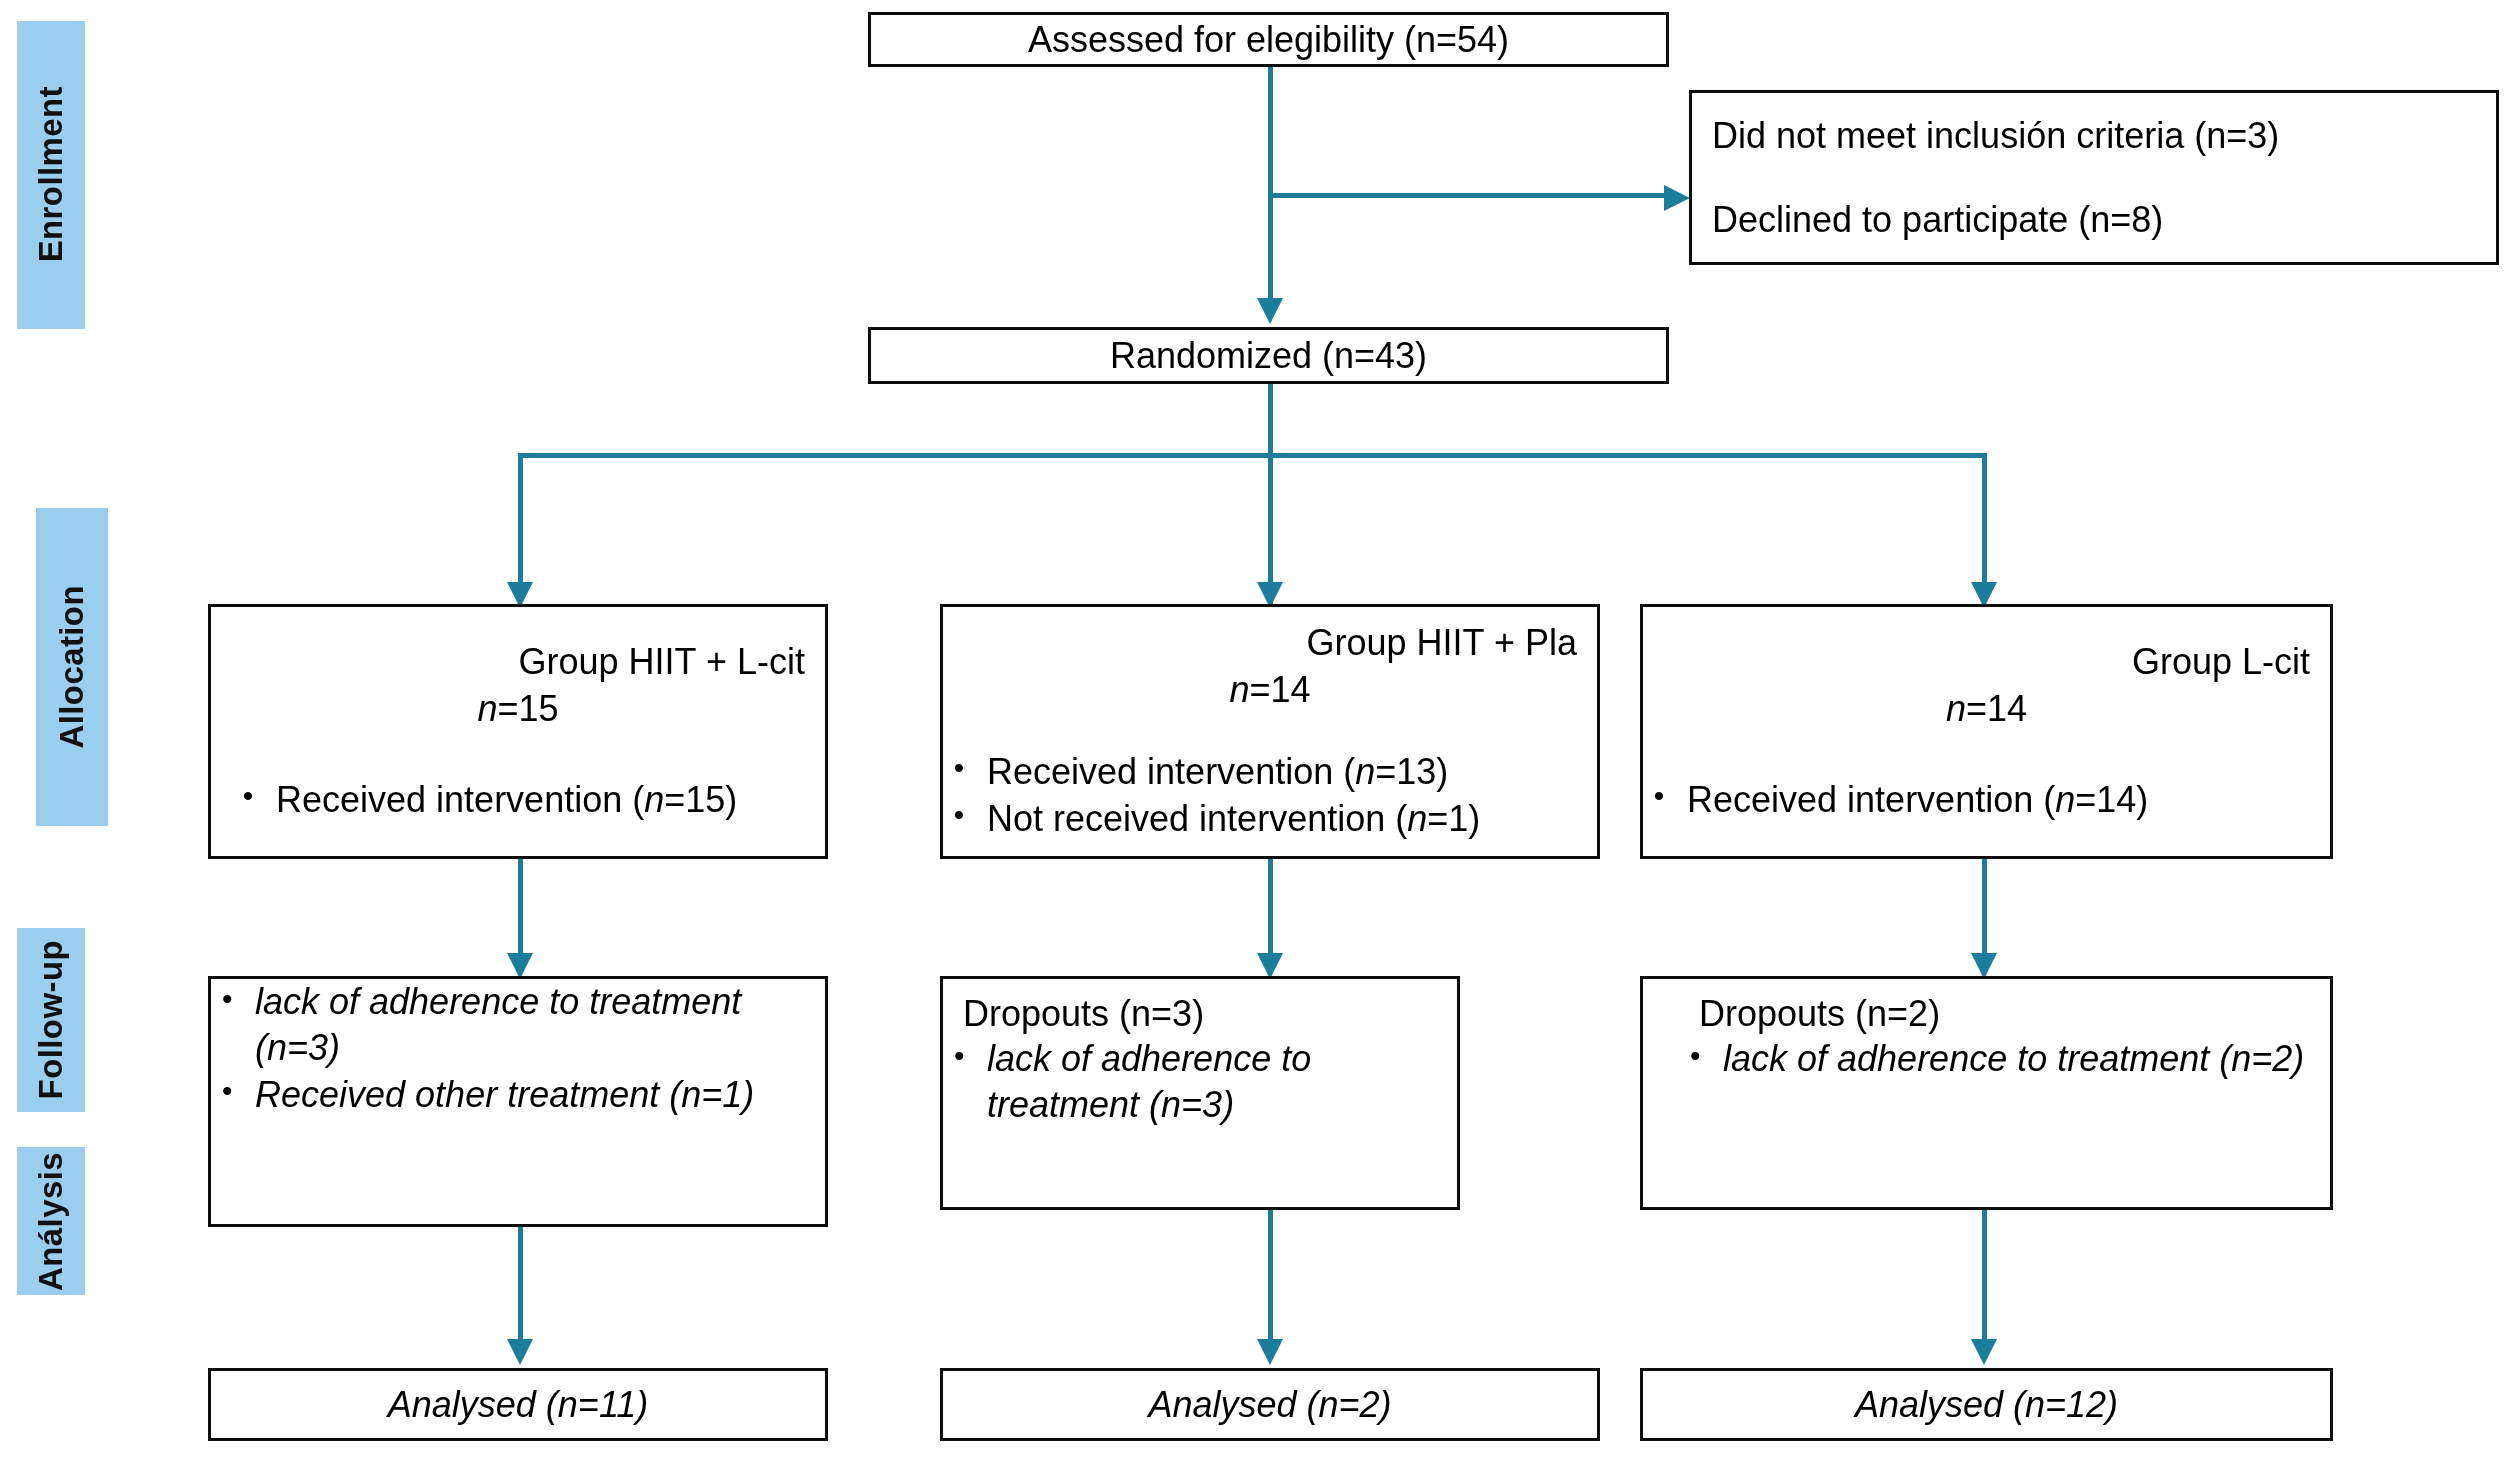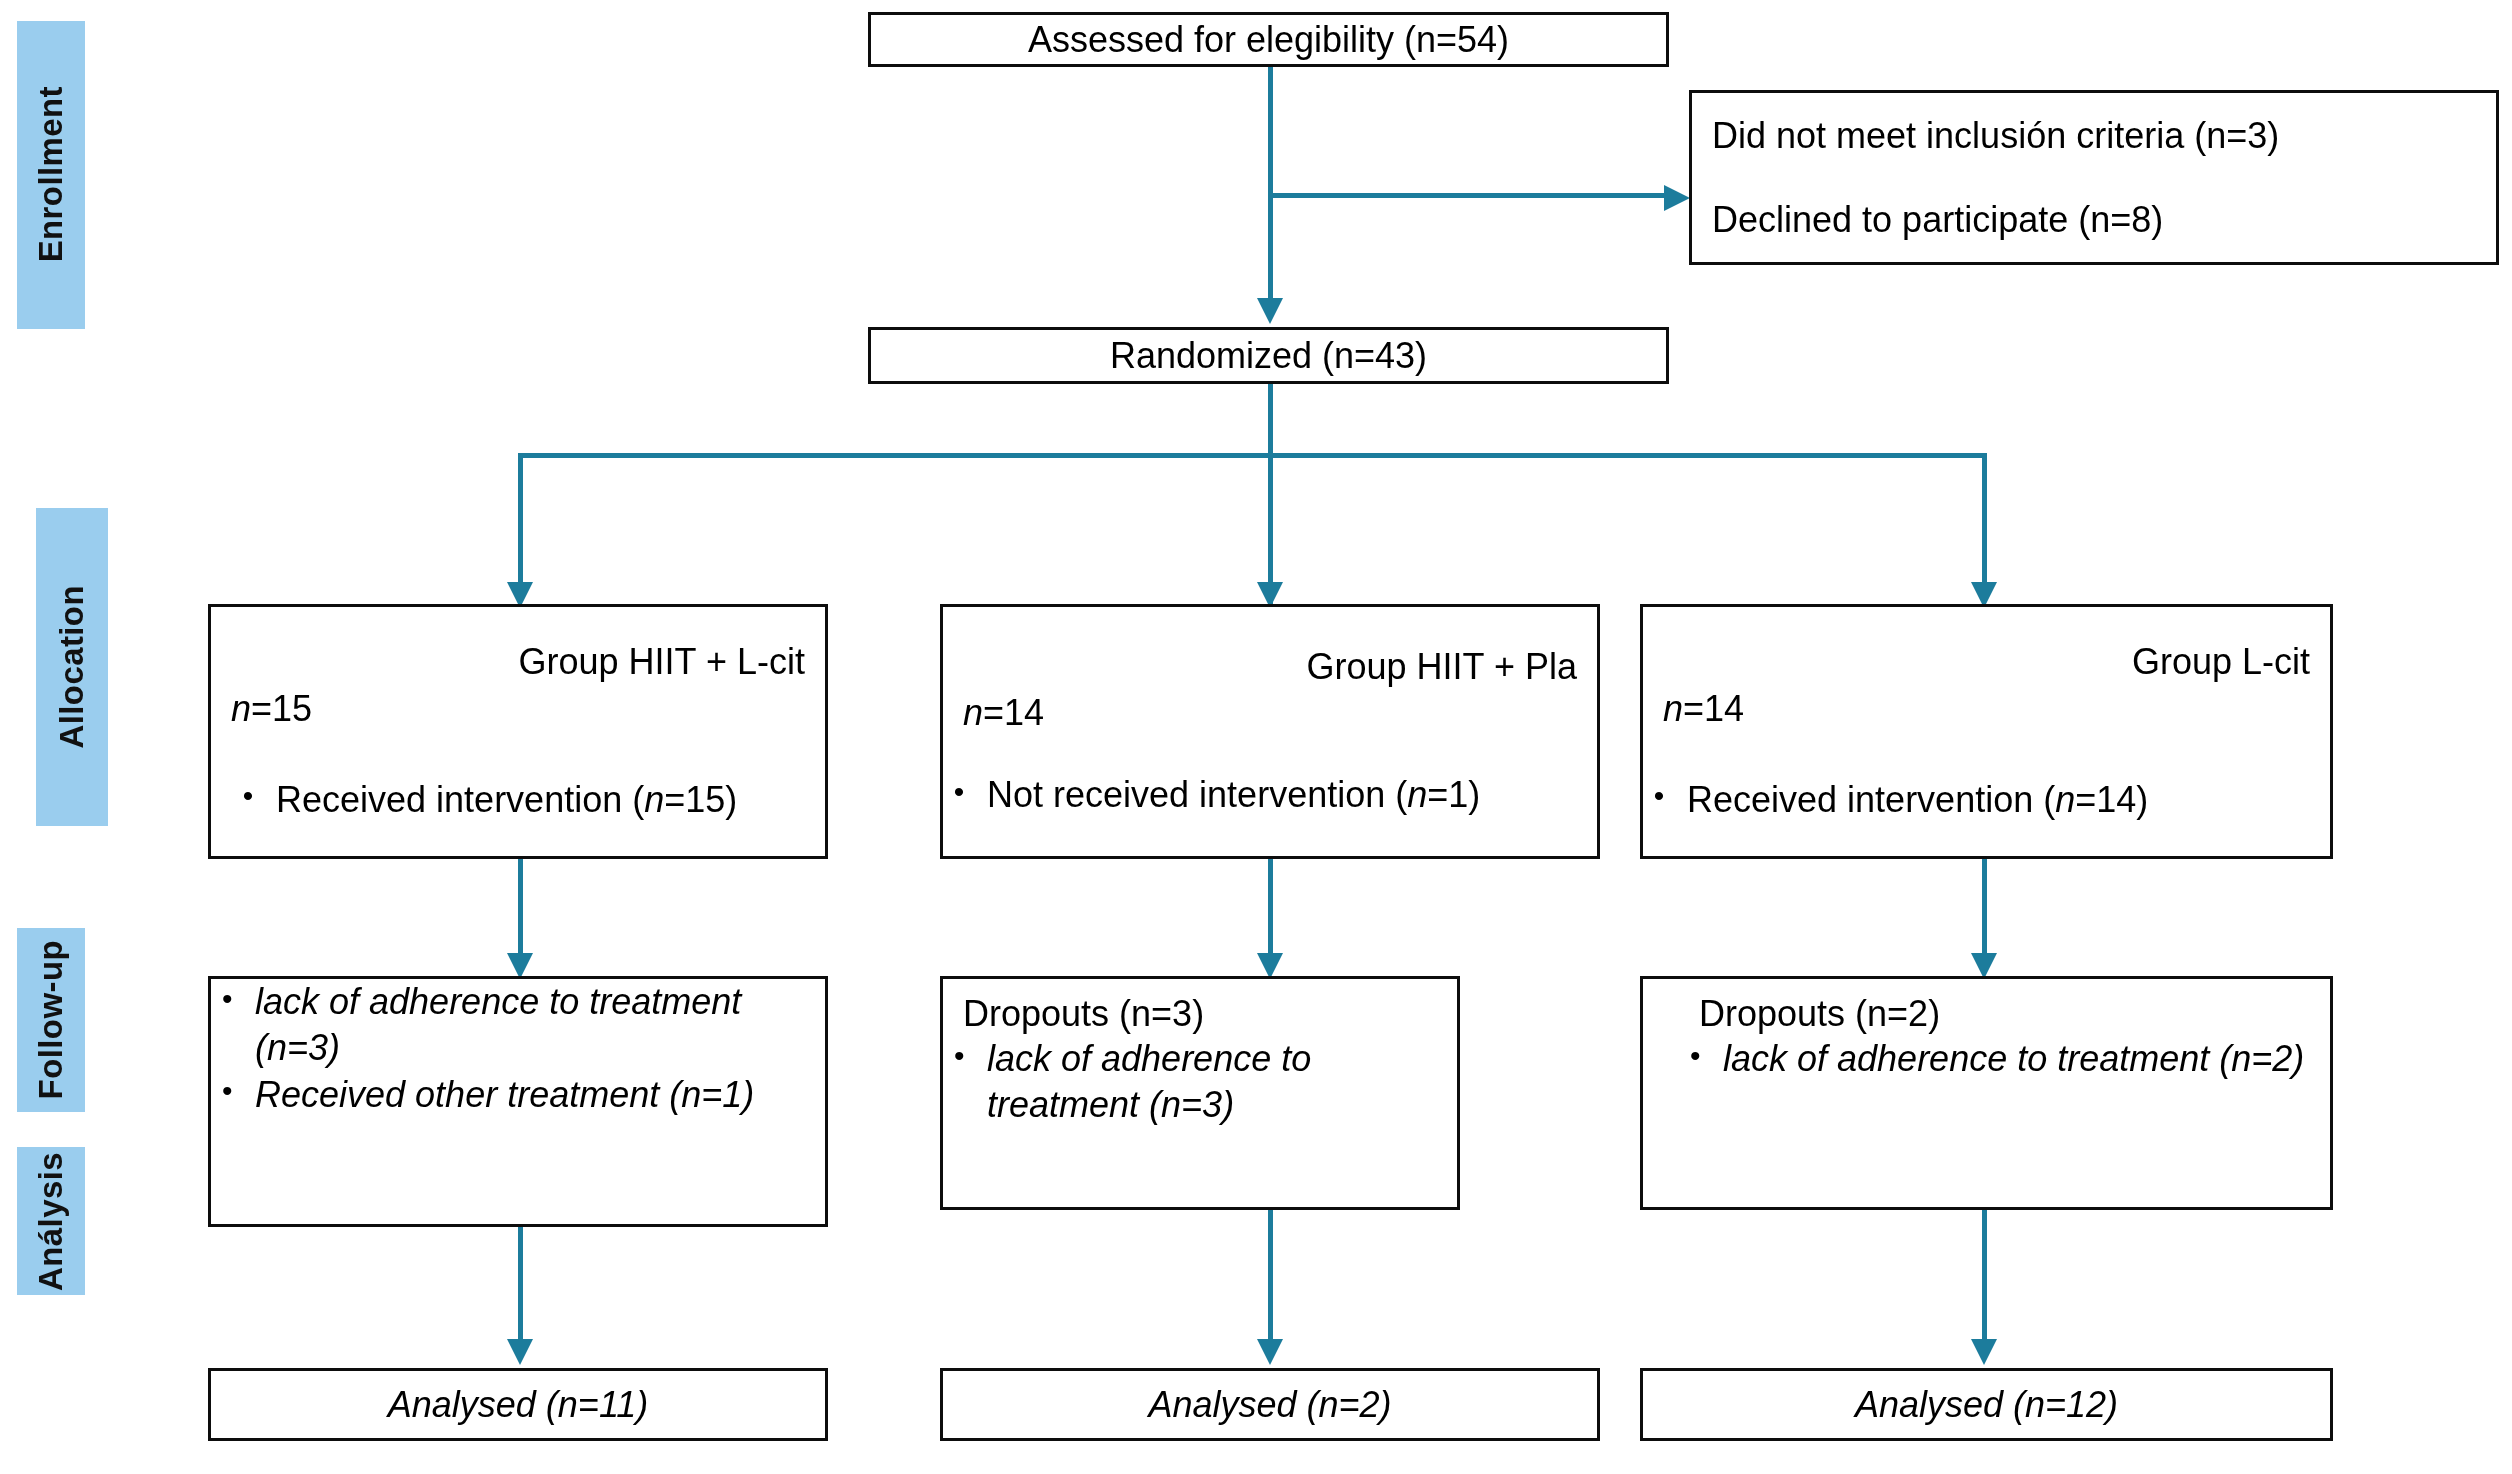--- a/index.html
+++ b/index.html
@@ -55,21 +55,21 @@
   }
   .node-title {
     font-size: 36px;
     color: #000000;
     text-align: right;
     line-height: 1.3;
   }
   .node-sub {
     font-size: 36px;
     color: #000000;
-    text-align: left;
+    text-align: center;
     font-style: italic;
     line-height: 1.3;
   }
   .node-sub .num { font-style: normal; }
 
   
   .bullets {
     list-style: none;
     margin: 0;
     padding: 0;
@@ -192,20 +192,23 @@
     </ul>
   </div>
 
   <div class="node" style="left:940px; top:604px; width:660px; height:255px;">
     <div class="node-title pad-lr">Group HIIT + Pla</div>
     <div class="node-sub pad-lr">
       <em class="ital-n">n</em><span class="num">=14</span>
     </div>
     <ul class="bullets" style="margin-top:35px;">
       <li>
+        <span>Received intervention (</span><em class="ital-n">n</em><span>=13)</span>
+      </li>
+      <li>
         <span>Not received intervention (</span><em class="ital-n">n</em><span>=1)</span>
       </li>
     </ul>
   </div>
 
   <div class="node" style="left:1640px; top:604px; width:693px; height:255px;">
     <div class="node-title pad-lr">Group L-cit</div>
     <div class="node-sub pad-lr">
       <em class="ital-n">n</em><span class="num">=14</span>
     </div>

